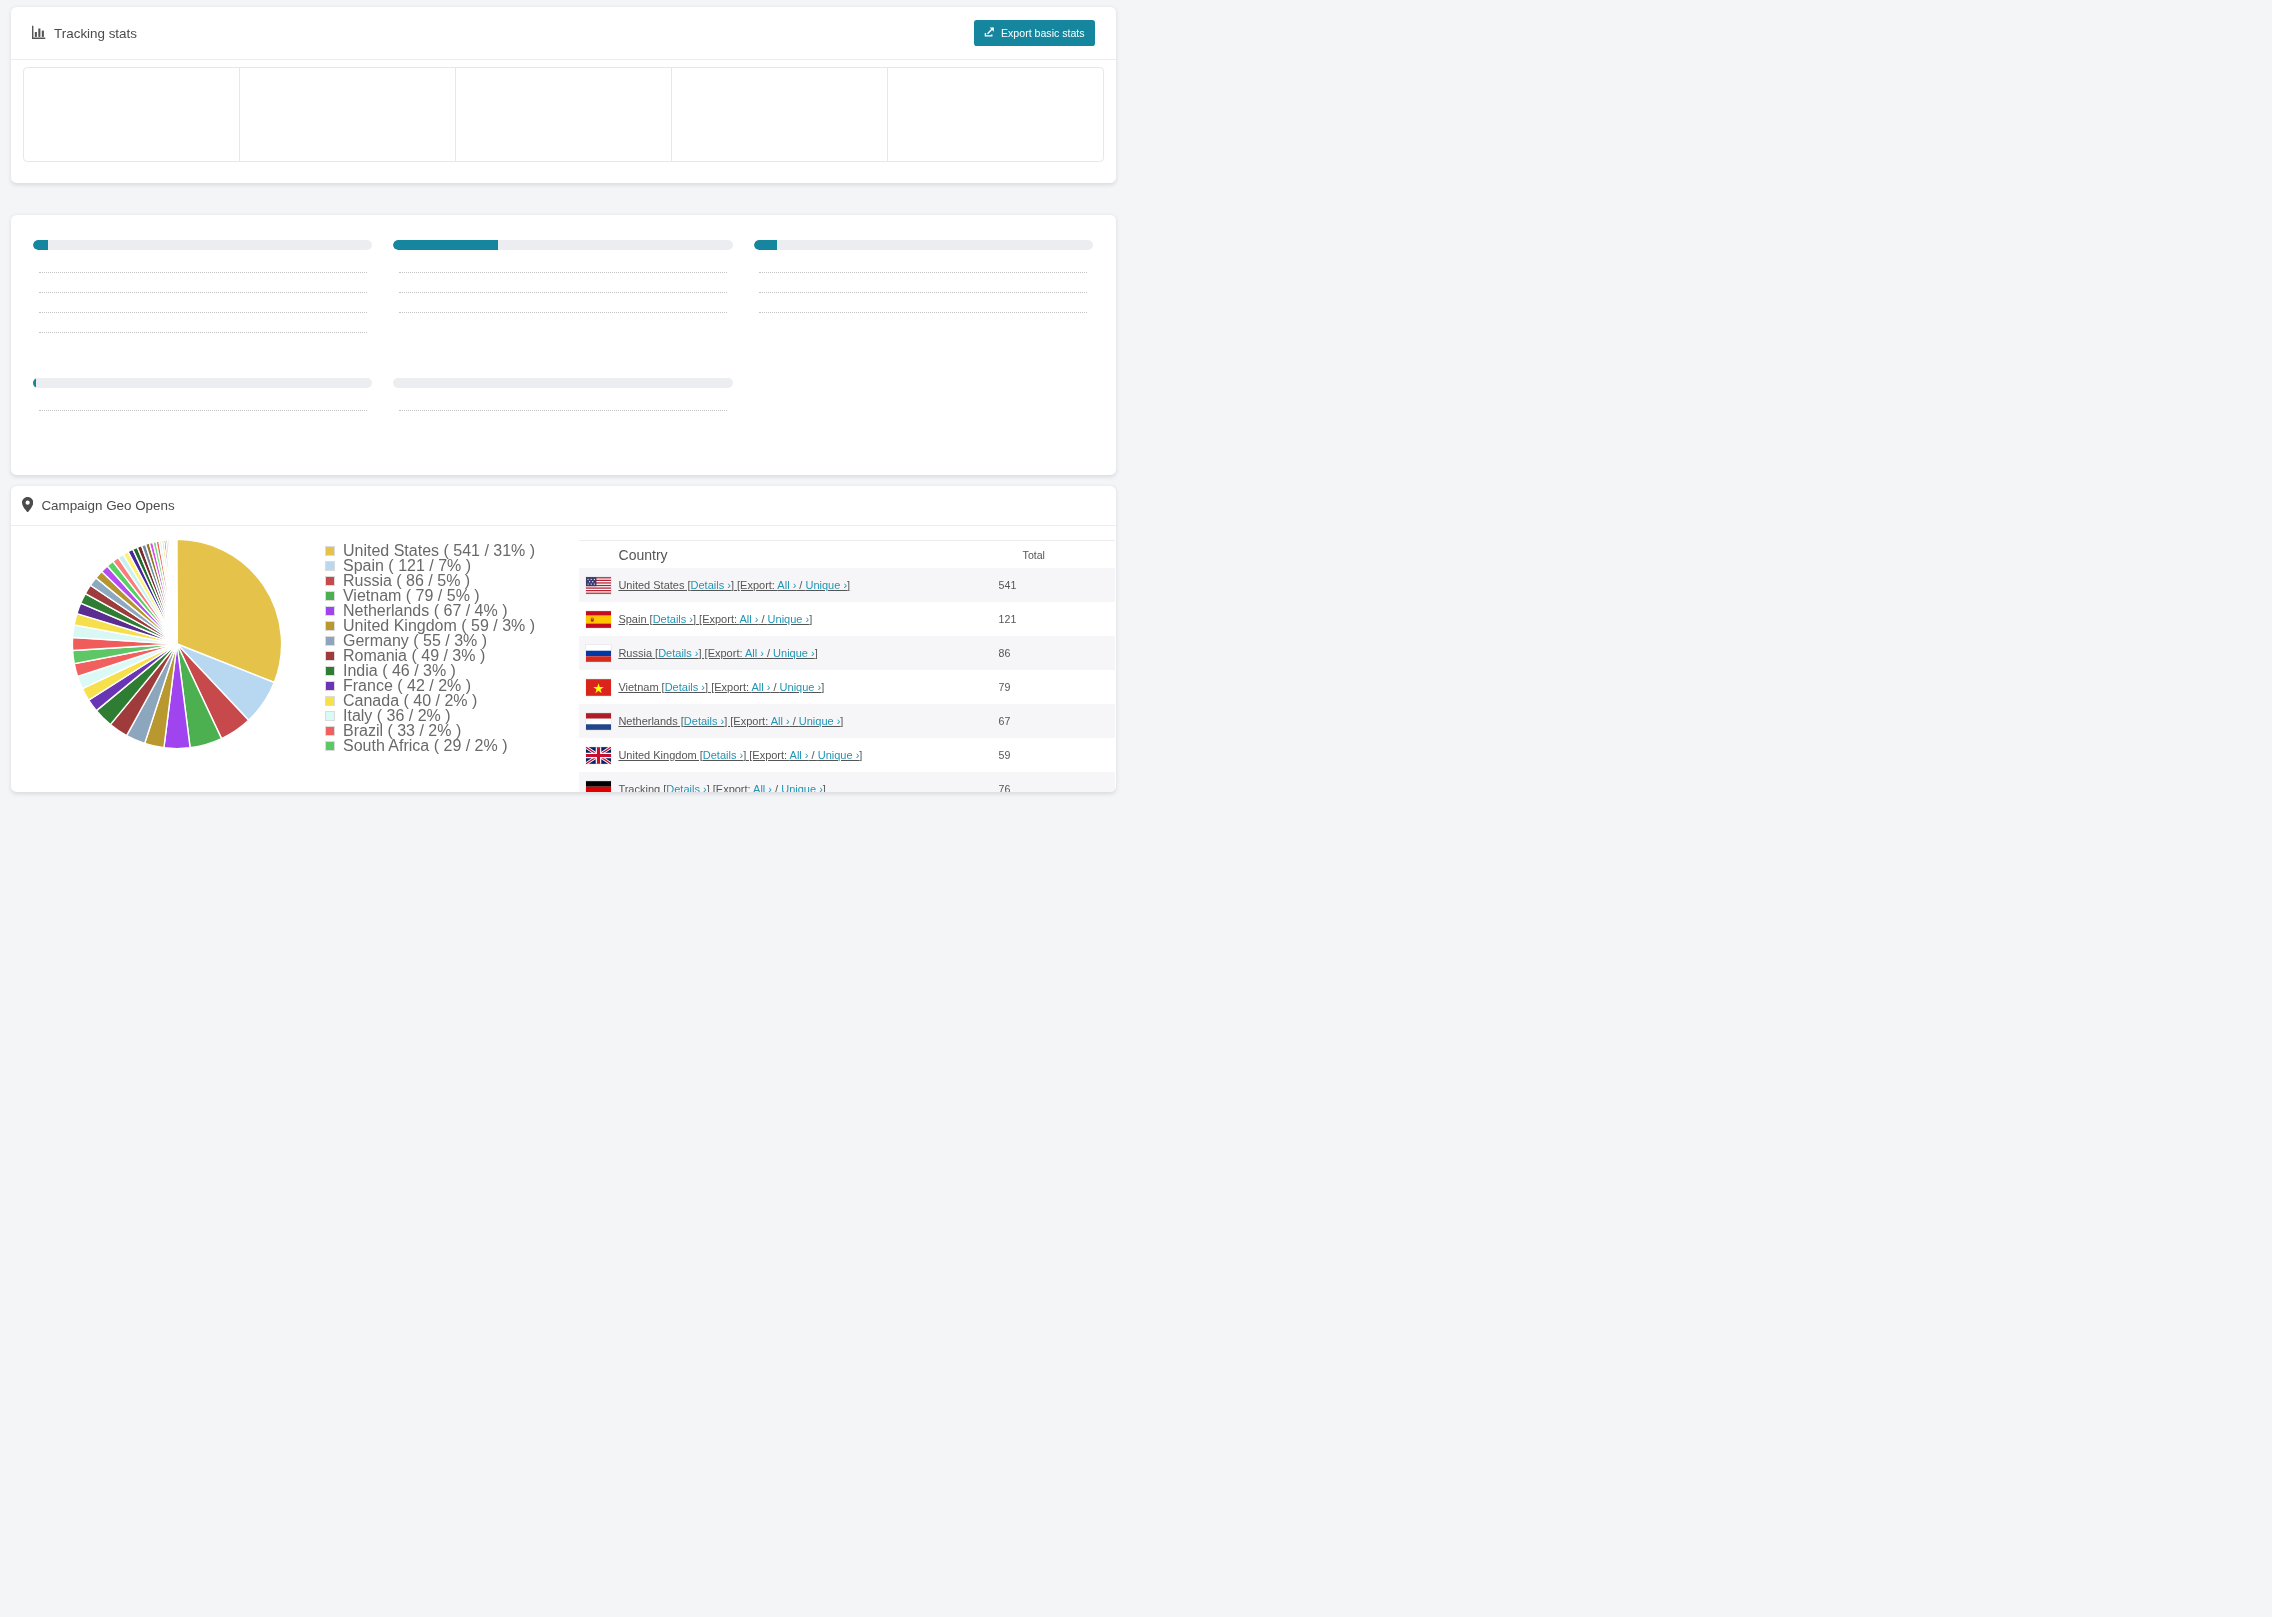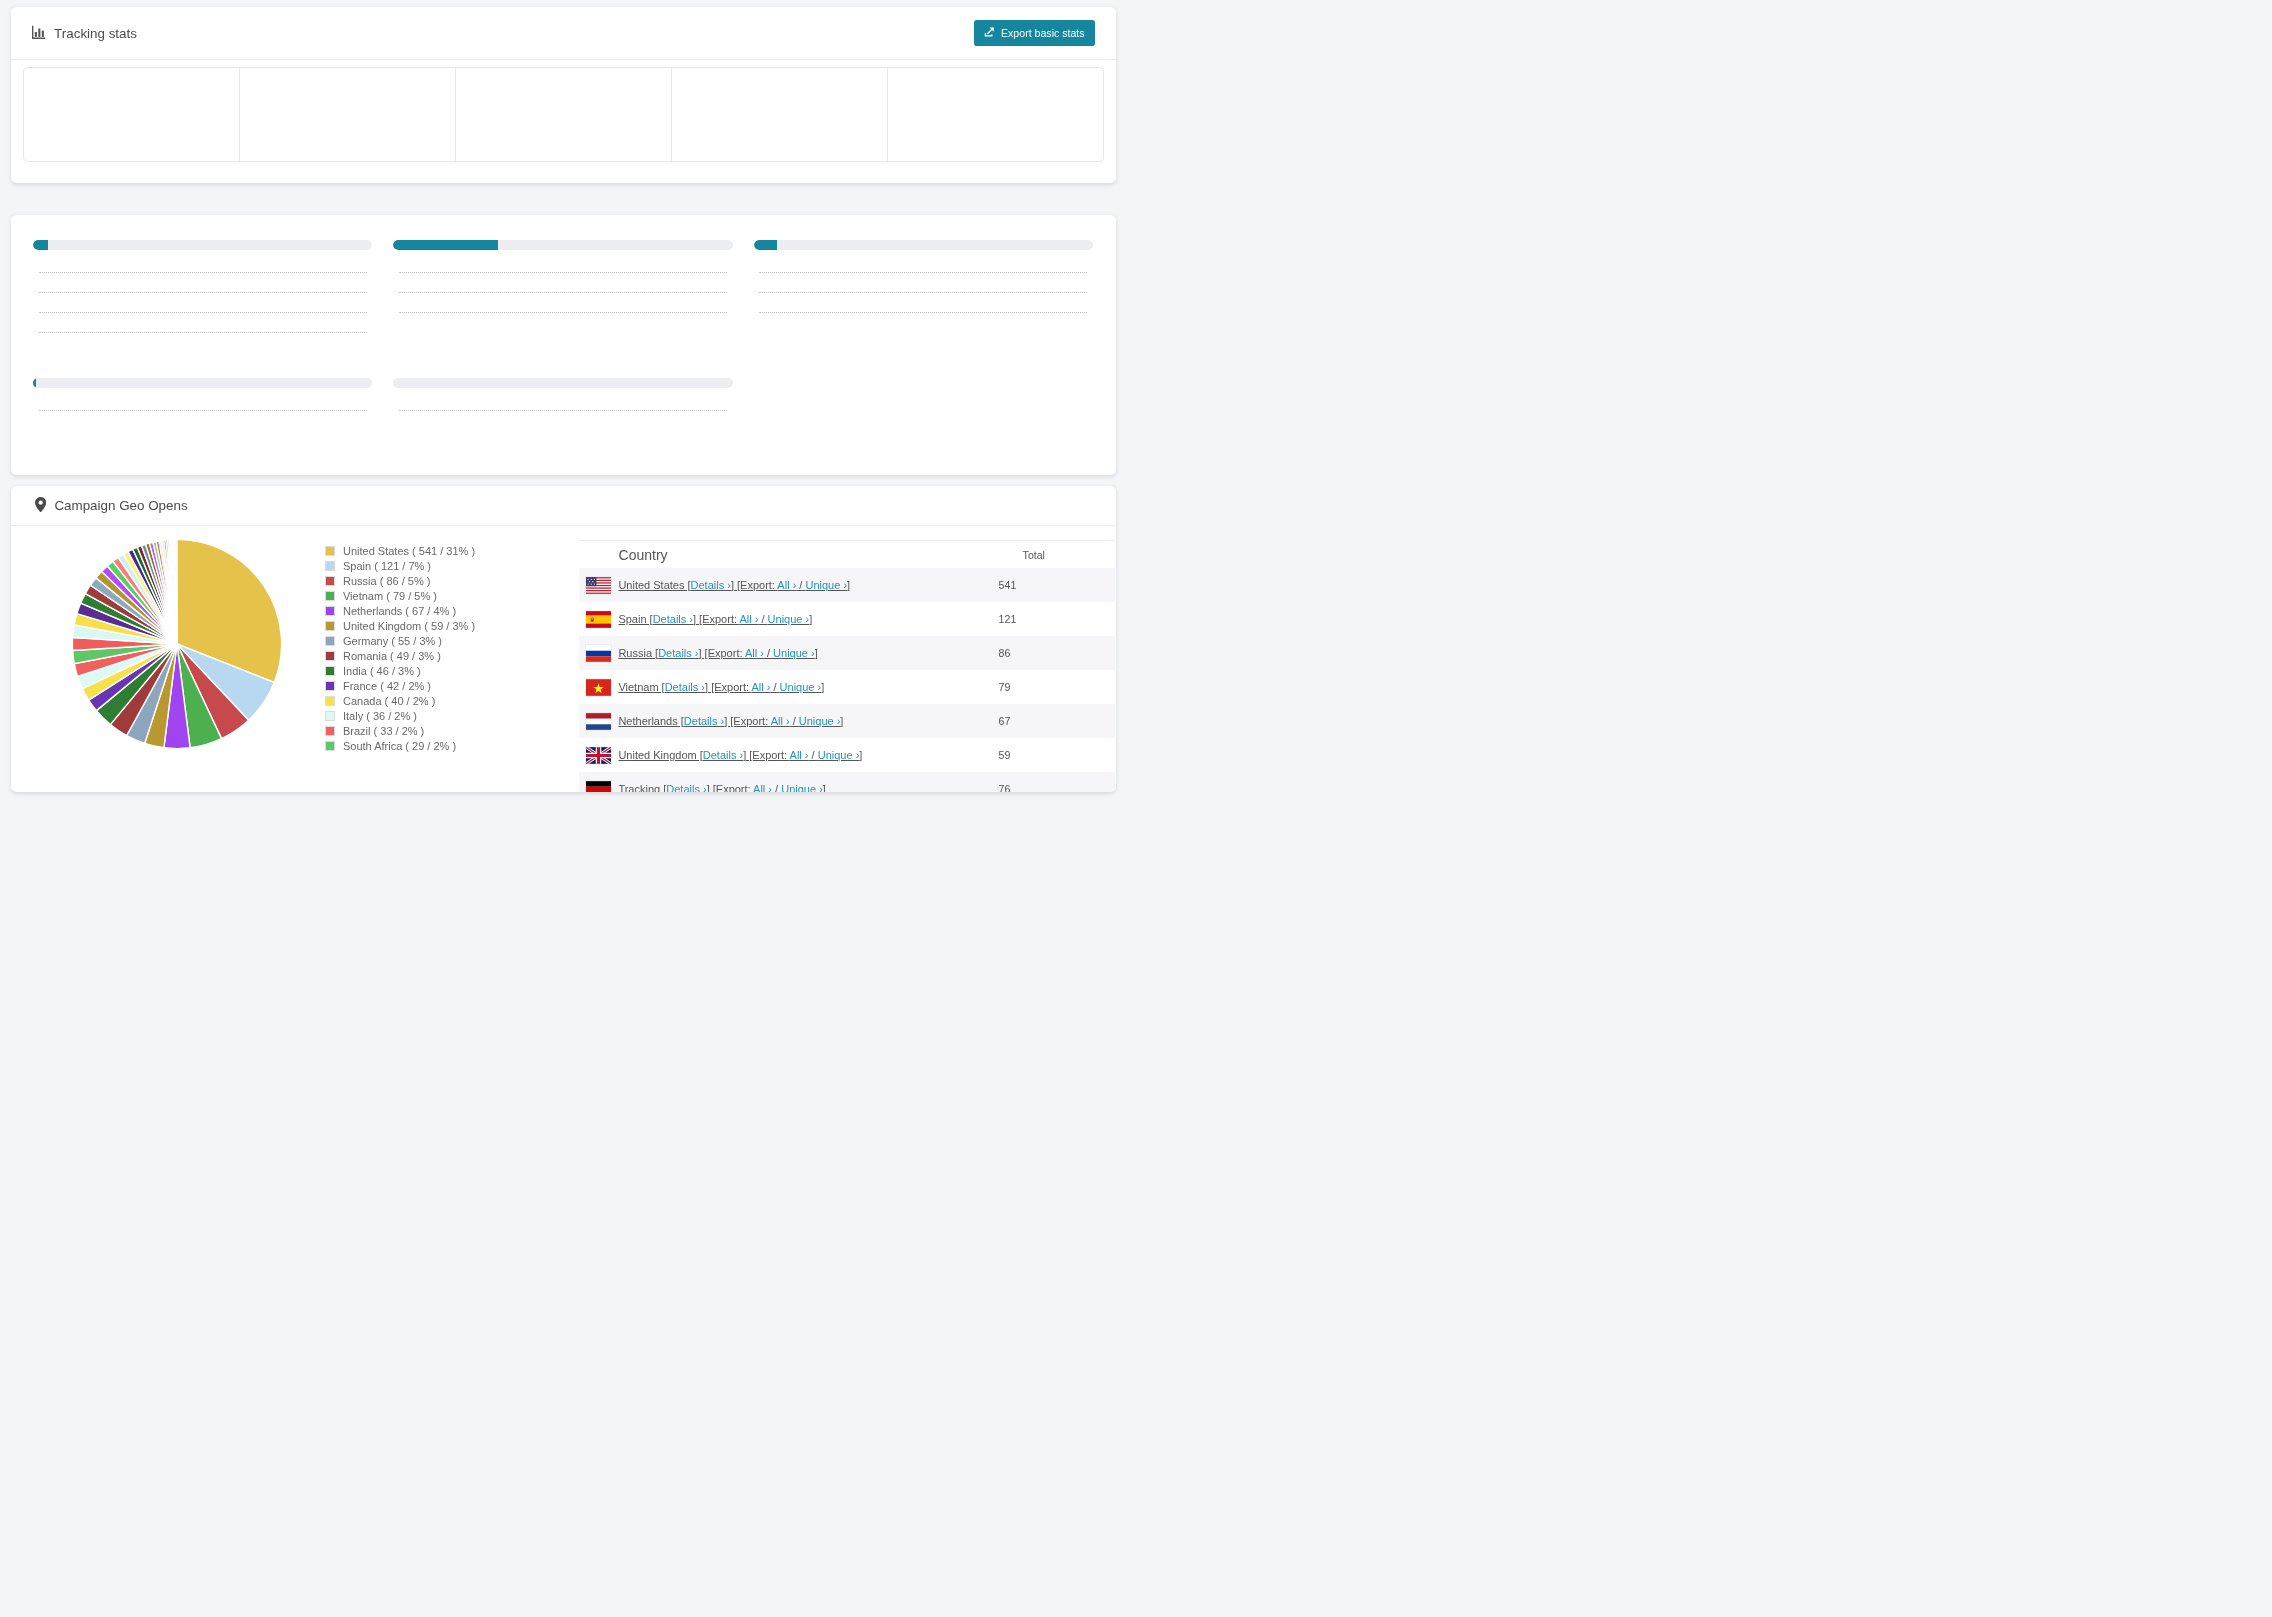--- a/index.html
+++ b/index.html
@@ -31,28 +31,28 @@
   .rate-title,.rate-value { font-size:11px; font-weight:bold; color:#4c4c4c; }
   .bar-track { margin-top:9.2px; height:10.6px; border-radius:5.6px; background:#ebedf0; overflow:hidden; }
   .bar-fill { height:100%; background:#16869e; border-radius:5.6px 0 0 5.6px; }
   .rate-rows { margin-top:12.7px; }
   .stat-row { display:flex; align-items:baseline; height:20px; }
   .stat-row .lbl { font-size:10.2px; color:#7e7e7e; white-space:nowrap; }
   .stat-row .leader { flex:1; border-bottom:0.7px dotted #c3c3c3; margin:0 5.6px; height:10px; }
   .stat-row .val { font-size:10.2px; color:#6a6a6a; white-space:nowrap; }
   
   #card-geo { top:486px; height:306px; overflow:hidden; }
-  #geo-header { height:40px; display:flex; align-items:center; padding:0 24px;
+  #geo-header { height:40px; display:flex; align-items:center; padding:0 11px;
     border-bottom:0.7px solid #ededed; }
   #geo-content { position:relative; height:265px; }
   #pie-svg { position:absolute; left:60px; top:12px; width:212px; height:212px; }
   #legend { position:absolute; left:314px; top:17.6px; }
   .legend-item { display:flex; align-items:center; height:15px; }
   .legend-box { width:10.6px; height:10.6px; border:1.4px solid #dcdcdc; margin-right:7.8px; flex:none; }
-  .legend-text { font-size:11px; color:#696969; white-space:nowrap; }
+  .legend-text { font-size:16px; color:#696969; white-space:nowrap; }
   #geo-table { position:absolute; left:568px; top:14px; width:536px;
     border-top:0.7px solid #ececec; }
   .t-header { display:flex; align-items:center; height:27px; }
   .t-header .h-country { font-size:14px; color:#555; margin-left:40px; flex:1; }
   .t-header .h-total { font-size:10.6px; color:#555; width:92px; }
   .t-row { display:flex; align-items:center; height:34px; }
   .t-row:nth-child(odd) { background:#f6f6f8; }
   .t-flag { width:25px; height:17px; margin-left:7px; flex:none; box-shadow:0 0 0 0.7px rgba(0,0,0,.06); }
   .t-main { flex:1; margin-left:7.8px; font-size:11px; color:#555; white-space:nowrap;text-decoration:underline; }
   .t-total { width:116px; font-size:10.6px; color:#555; }

